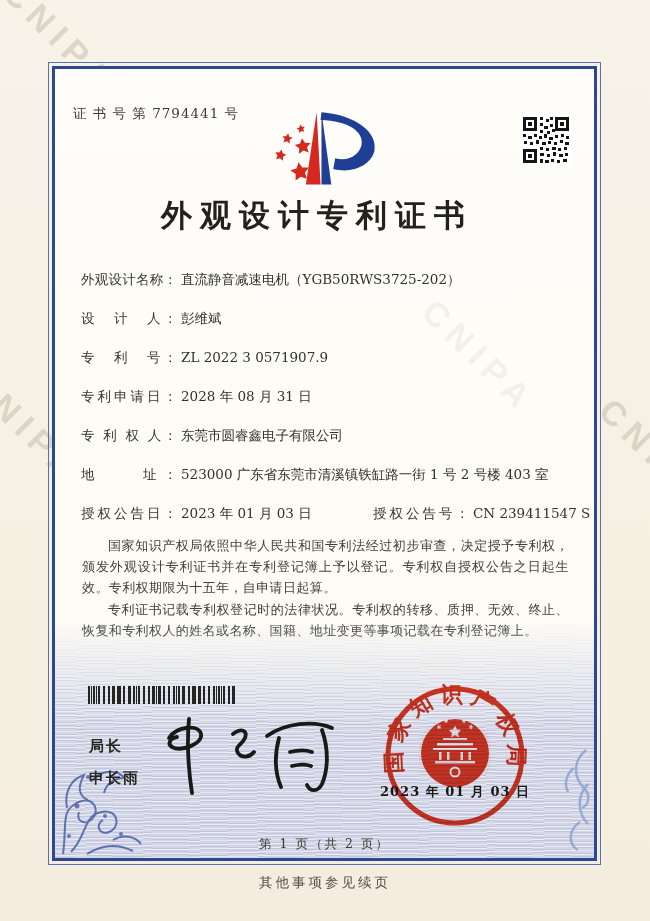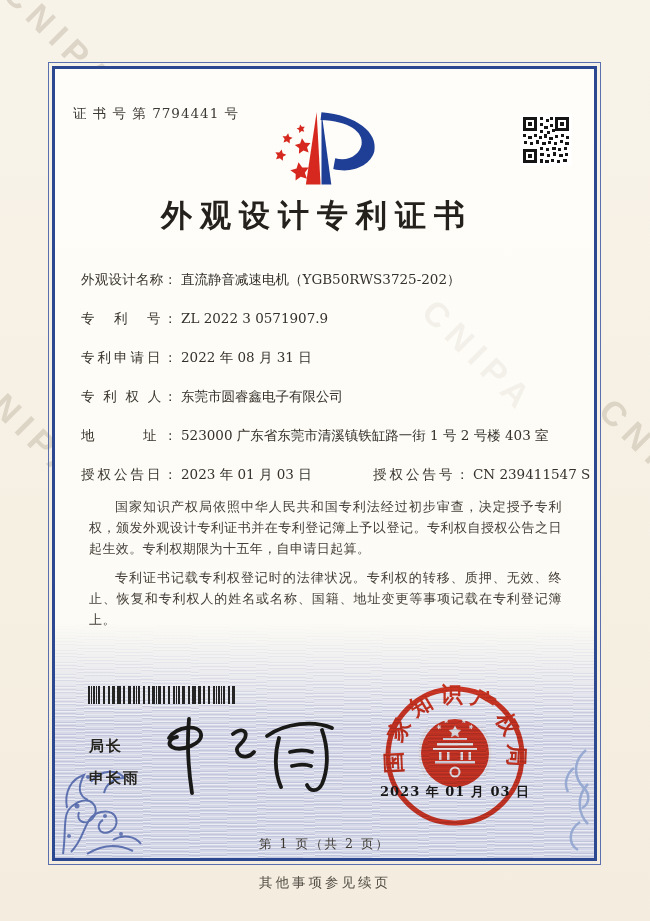--- a/index.html
+++ b/index.html
@@ -63,21 +63,21 @@
   .frow{height:20px;margin-bottom:19px;line-height:20px;white-space:nowrap;}
   .flabel{
     display:inline-block;width:96px;
     text-align:justify;text-align-last:justify;
     vertical-align:top;color:#3a362e;
   }
   .fvalue{margin-left:4px;color:#35312a;}
   .grant-row{position:relative;height:20px;line-height:20px;white-space:nowrap;}
   .grant-right{position:absolute;left:292px;top:0;}
   .paras{margin-top:12px;line-height:21px;font-size:13px;color:#433e37;letter-spacing:.4px;text-align:justify;}
-  .paras p{margin:8px;text-indent:2em;}
+  .paras p{margin:1px;text-indent:2em;}
   
   .bottom-zone{
     position:absolute;left:0;right:0;bottom:0;height:235px;
     background:linear-gradient(180deg,rgba(215,217,231,0) 0px,rgba(215,217,231,.5) 55px,#d6d8e7 105px,#d3d6e6 100%);
   }
   .bottom-zone::after{
     content:"";position:absolute;inset:0;
     background:
       repeating-linear-gradient(179deg,rgba(255,255,255,.55) 0 1px,rgba(255,255,255,0) 1px 4px),
       repeating-linear-gradient(1.5deg,rgba(120,130,180,.20) 0 1px,rgba(120,130,180,0) 1px 3px);
@@ -209,24 +209,27 @@
         </svg>
       </div>
 
       <div class="title">外观设计专利证书</div>
 
       <div class="body">
         <div class="frow">
           <span class="flabel">外观设计名称：</span><span class="fvalue">直流静音减速电机（YGB50RWS3725-202）</span>
         </div>
         <div class="frow">
+          <span class="flabel">设　计　人：</span><span class="fvalue">彭维斌</span>
+        </div>
+        <div class="frow">
           <span class="flabel">专　利　号：</span><span class="fvalue">ZL 2022 3 0571907.9</span>
         </div>
         <div class="frow">
-          <span class="flabel">专利申请日：</span><span class="fvalue">2022 年 08 月 31 日</span>
+          <span class="flabel">专利申请日：</span><span class="fvalue">2028 年 08 月 31 日</span>
         </div>
         <div class="frow">
           <span class="flabel">专 利 权 人：</span><span class="fvalue">东莞市圆睿鑫电子有限公司</span>
         </div>
         <div class="frow">
           <span class="flabel">地　　址：</span><span class="fvalue">523000 广东省东莞市清溪镇铁缸路一街 1 号 2 号楼 403 室</span>
         </div>
         <div class="grant-row">
           <span>
             <span class="flabel">授权公告日：</span><span class="fvalue">2023 年 01 月 03 日</span>

